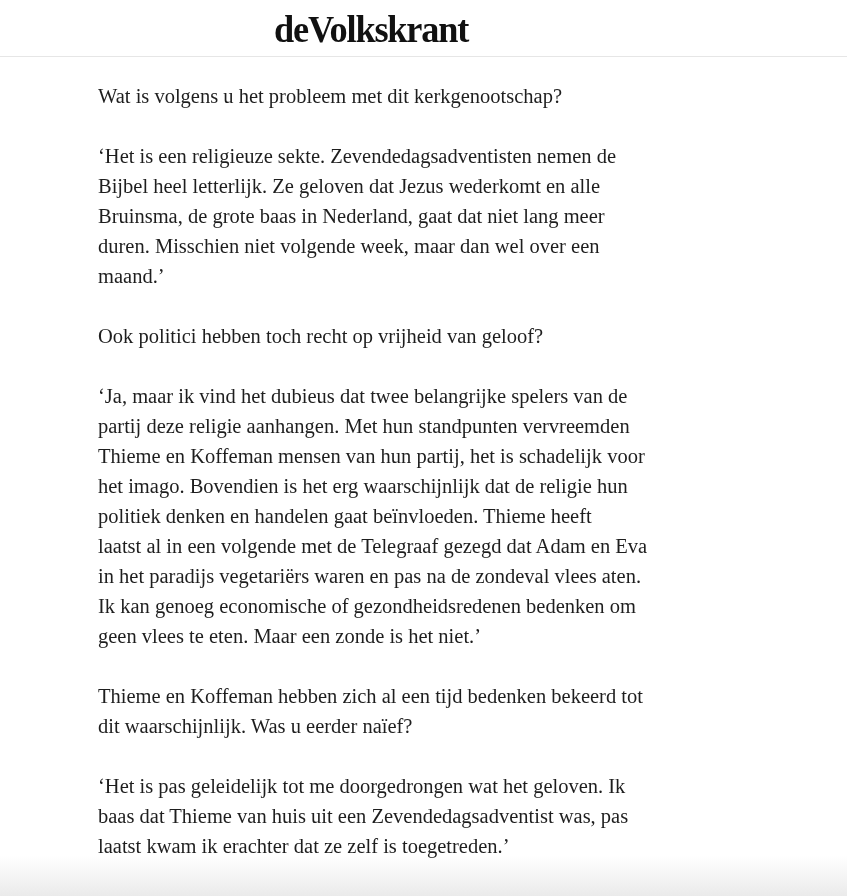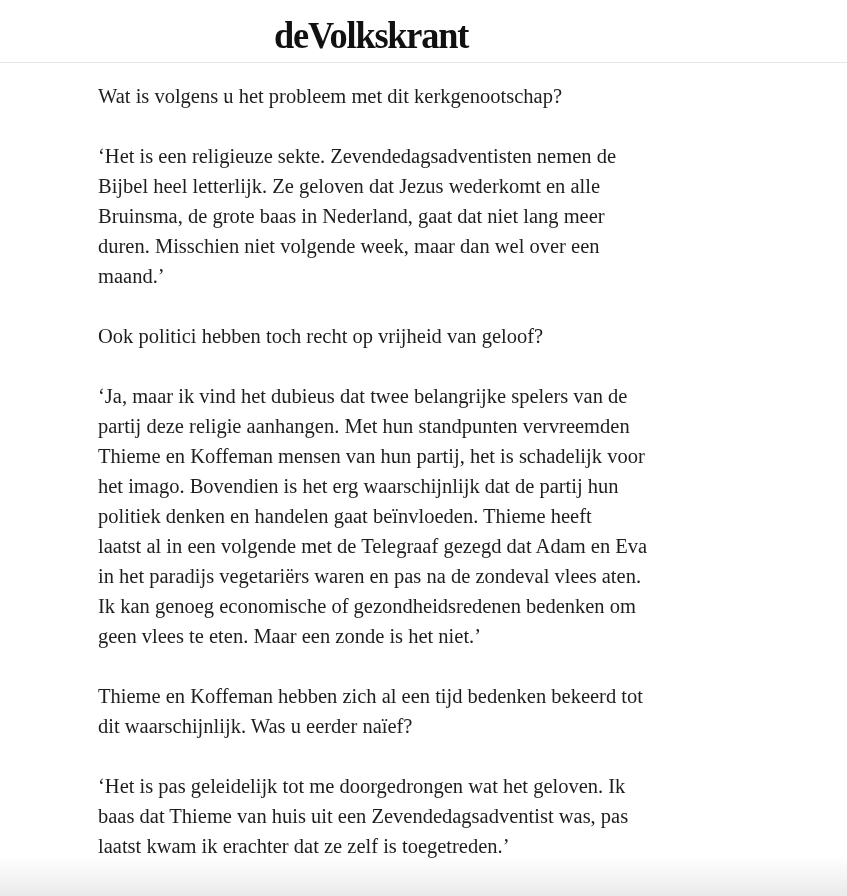--- a/index.html
+++ b/index.html
@@ -3,21 +3,21 @@
   <meta charset="utf-8">
   <style>
     html, body { margin: 0; padding: 0; }
     body {
       width: 847px; height: 896px; overflow: hidden;
       background: #ffffff; position: relative;
       font-family: "DejaVu Serif", "Liberation Serif", serif;
       color: #1e1e1e;
     }
     .masthead {
-      position: absolute; left: 0; top: 8px; width: 847px; height: 54px;
+      position: absolute; left: 0; top: 2px; width: 847px; height: 54px;
       border-bottom: 1px solid #e6e6e6; background: #fff; text-align: center;
     }
     .logo {
       position: absolute; left: 274px; top: 8px;
       font-family: "Liberation Serif", "DejaVu Serif", serif;
       font-weight: bold; font-size: 37px; letter-spacing: -1.2px;
       color: #111; line-height: 40px;
       transform: scaleX(0.98); transform-origin: left center;
       white-space: nowrap;
     }
@@ -52,21 +52,21 @@
       <span class="line">duren. Misschien niet volgende week, maar dan wel over een</span>
       <span class="line">maand.’</span>
     </p>
     <p class="para">
       <span class="line">Ook politici hebben toch recht op vrijheid van geloof?</span>
     </p>
     <p class="para">
       <span class="line">‘Ja, maar ik vind het dubieus dat twee belangrijke spelers van de</span>
       <span class="line">partij deze religie aanhangen. Met hun standpunten vervreemden</span>
       <span class="line">Thieme en Koffeman mensen van hun partij, het is schadelijk voor</span>
-      <span class="line">het imago. Bovendien is het erg waarschijnlijk dat de partij hun</span>
+      <span class="line">het imago. Bovendien is het erg waarschijnlijk dat de religie hun</span>
       <span class="line">politiek denken en handelen gaat beïnvloeden. Thieme heeft</span>
       <span class="line">laatst al in een volgende met de Telegraaf gezegd dat Adam en Eva</span>
       <span class="line">in het paradijs vegetariërs waren en pas na de zondeval vlees aten.</span>
       <span class="line">Ik kan genoeg economische of gezondheidsredenen bedenken om</span>
       <span class="line">geen vlees te eten. Maar een zonde is het niet.’</span>
     </p>
     <p class="para">
       <span class="line">Thieme en Koffeman hebben zich al een tijd bedenken bekeerd tot</span>
       <span class="line">dit waarschijnlijk. Was u eerder naïef?</span>
     </p>

